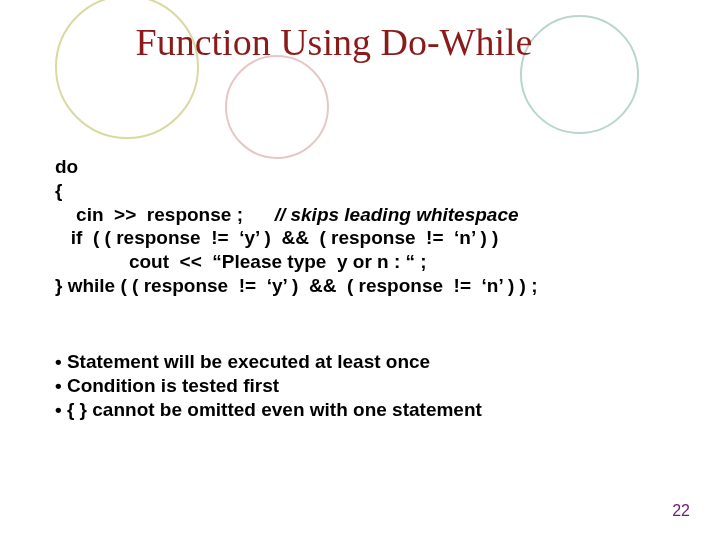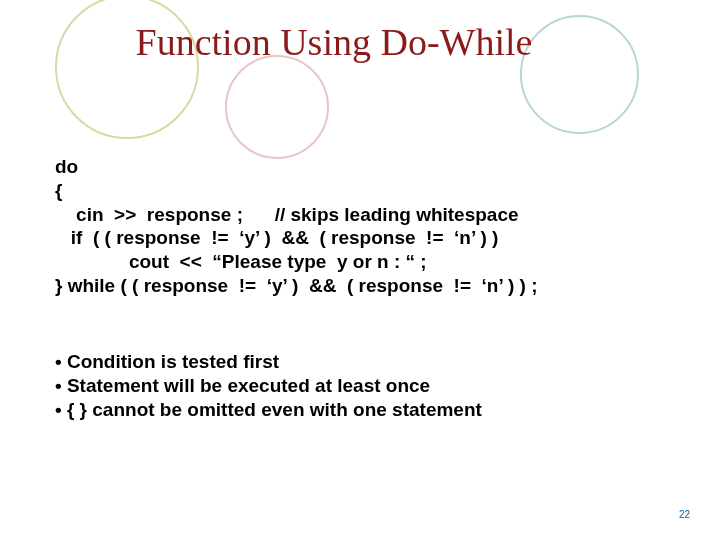--- a/index.html
+++ b/index.html
@@ -56,20 +56,21 @@
     left: 55px;
     width: 610px;
     font-family: Arial, Helvetica, sans-serif;
     font-size: 19px;
     font-weight: bold;
     color: #000000;
     line-height: 1.25;
     white-space: pre;
   }
   .comment {
+    font-style: italic;
     margin-top: 24px;
   }
   .bullets {
     position: absolute;
     top: 350px;
     left: 55px;
     width: 610px;
     font-family: Arial, Helvetica, sans-serif;
     font-size: 19px;
     font-weight: bold;
@@ -77,39 +78,39 @@
     line-height: 1.25;
   }
   .bullets .row {
     display: block;
   }
   .pagenum {
     position: absolute;
     bottom: 20px;
     right: 30px;
     font-family: Arial, Helvetica, sans-serif;
-    font-size: 10px;
-    color: #0369a1;
+    font-size: 16px;
+    color: #701a75;
   }
 </style>
 </head>
 <body>
 
 <div class="circle olive"></div>
 <div class="circle pink"></div>
 <div class="circle teal"></div>
 
 <div class="title">Function Using Do-While</div>
 
 <div class="code-block"><span>do</span>
 <span>{</span>
 <span>    cin  &gt;&gt;  response ;      </span><span class="comment">// skips leading whitespace</span>
 <span>   if  ( ( response  !=  ‘y’ )  &amp;&amp;  ( response  !=  ‘n’ ) )</span>
 <span>              cout  &lt;&lt;  “Please type  y or n : “ ;</span>
 <span>} while ( ( response  !=  ‘y’ )  &amp;&amp;  ( response  !=  ‘n’ ) ) ;</span></div>
 
 <div class="bullets">
+  <span class="row">• <span>Statement will be executed at least once</span></span>
   <span class="row">• <span>Condition is tested first</span></span>
-  <span class="row">• <span>Statement will be executed at least once</span></span>
   <span class="row">• <span>{ } cannot be omitted even with one statement</span></span>
 </div>
 
 <div class="pagenum">22</div>
 
 </body></html>

